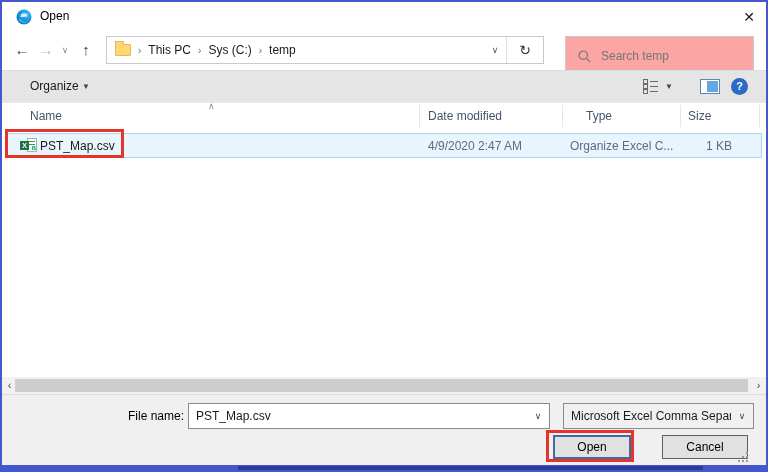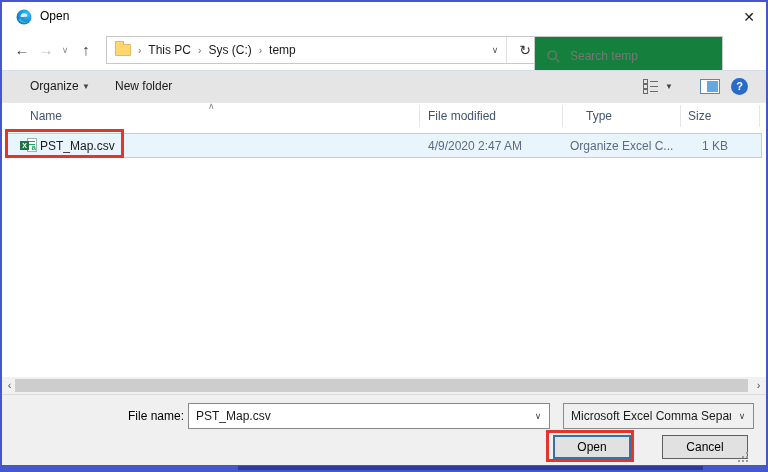--- a/index.html
+++ b/index.html
@@ -30,21 +30,21 @@
   .addressbar { left:104px; top:6px; width:438px; height:28px; border:1px solid #c9c9c9; background:#fff; display:flex; align-items:center; }
   .folder-icon { position:relative; margin-left:8px; width:16px; height:12px; background:#ffd76e; border:1px solid #e2b960; border-radius:1px; }
   .folder-icon::before { content:""; position:absolute; left:-1px; top:-4px; width:7px; height:3px; background:#ffd76e; border:1px solid #e2b960; border-bottom:none; border-radius:1px 1px 0 0; }
   .crumb-sep { color:#6d6d6d; font-size:10px; padding:0 7px; }
   .crumb { color:#1a1a1a; cursor:pointer; }
   .addr-spacer { flex:1; }
   .addr-chevron { width:22px; text-align:center; color:#555; font-size:9px; cursor:pointer; }
   .addr-divider { width:1px; height:26px; background:#e0e0e0; }
   .refresh-btn { width:36px; text-align:center; font-size:14px; color:#333; cursor:pointer; }
 
-  .searchbox { left:532px; top:6px; width:189px; height:40px; border:1px solid #c9c9c9; background:#15803d; display:flex; align-items:center; }
+  .searchbox { left:563px; top:6px; width:189px; height:40px; border:1px solid #c9c9c9; background:#fca5a5; display:flex; align-items:center; }
   .search-icon { margin:0 10px 0 12px; width:13px; height:13px; flex:0 0 auto; }
   .search-input { border:none; outline:none; background:transparent; font:inherit; width:130px; color:#1a1a1a; }
   .search-input::placeholder { color:#767676; }
 
   
   .toolbar { left:2px; top:70px; width:764px; height:33px; background:#e5e5e5; border-top:1px solid #d6deeb; border-bottom:1px solid #e8e8e8; }
   .tool-item { top:0; height:31px; line-height:31px; color:#1a1a1a; cursor:pointer; }
   .organize { left:28px; }
   .organize-caret { left:80px; font-size:8px; color:#444; }
   .newfolder { left:113px; }
@@ -59,21 +59,21 @@
   .sort-caret { left:206px; top:-3px; font-size:9px; color:#8a8a8a; height:12px; line-height:12px; }
   .h-sep { top:2px; width:1px; height:22px; background:#e5e5e5; }
 
   
   .filelist { left:2px; top:129px; width:764px; height:248px; background:#fff; }
   .sel-row { left:5px; top:4px; width:755px; height:25px; background:#e9f5fd; border:1px solid #a9d7f3; cursor:pointer; }
   .row-text { top:5px; height:24px; line-height:24px; }
   .file-name { left:38px; color:#1a1a1a; }
   .file-date { left:426px; color:#5d6a80; }
   .file-type { left:568px; color:#5d6a80; }
-  .file-size { left:678px; width:48px; text-align:right; color:#5d6a80; }
+  .file-size { left:704px; width:48px; text-align:left; color:#5d6a80; }
 
   
   .csv-icon { left:18px; top:9px; width:17px; height:15px; }
   .csv-page { position:absolute; left:7px; top:0; width:10px; height:14px; background:#fff; border:1px solid #9fb4a8; }
   .csv-a { position:absolute; right:0px; bottom:-1px; font-size:8px; font-weight:bold; color:#21a366; line-height:8px; }
   .csv-line { position:absolute; left:1px; height:1px; background:#21a366; right:1px; }
   .csv-x { position:absolute; left:0; top:3px; width:9px; height:9px; background:#217346; color:#fff; font-size:7px; font-weight:bold; text-align:center; line-height:9px; }
 
   
   .red-box { border:3px solid #e5352b; background:transparent; z-index:40; pointer-events:none; }
@@ -146,21 +146,20 @@
         <circle cx="5.2" cy="5.2" r="4.2" fill="none" stroke="#767676" stroke-width="1.2"></circle>
         <line x1="8.4" y1="8.4" x2="12.2" y2="12.2" stroke="#767676" stroke-width="1.2"></line>
       </svg>
       <input class="search-input" placeholder="Search temp" style="">
     </div>
   </div>
 
   <div class="abs toolbar">
     <div class="abs tool-item organize">Organize</div>
     <div class="abs tool-item organize-caret">▼</div>
-    <div class="abs tool-item newfolder">New folder</div>
 
     <svg class="abs viewlist-btn" viewBox="0 0 16 15">
       <rect x="0.5" y="0.5" width="4" height="4" fill="none" stroke="#6a6a6a"></rect>
       <rect x="0.5" y="5.5" width="4" height="4" fill="none" stroke="#6a6a6a"></rect>
       <rect x="0.5" y="10.5" width="4" height="4" fill="none" stroke="#6a6a6a"></rect>
       <line x1="7" y1="2.5" x2="15" y2="2.5" stroke="#6a6a6a"></line>
       <line x1="7" y1="7.5" x2="15" y2="7.5" stroke="#6a6a6a"></line>
       <line x1="7" y1="12.5" x2="15" y2="12.5" stroke="#6a6a6a"></line>
     </svg>
     <div class="abs viewlist-caret">▼</div>
@@ -168,21 +167,21 @@
     <svg class="abs pane-btn" viewBox="0 0 20 15">
       <rect x="0.5" y="0.5" width="19" height="14" fill="#fff" stroke="#5a87b8"></rect>
       <rect x="7" y="2" width="11" height="11" fill="#63a8e0"></rect>
     </svg>
     <div class="abs help-btn">?</div>
   </div>
 
   <div class="abs headers">
     <div class="abs col-h sort-caret">∧</div>
     <div class="abs col-h" style="left:28px;">Name</div>
-    <div class="abs col-h" style="left:426px;">File modified</div>
+    <div class="abs col-h" style="left:426px;">Date modified</div>
     <div class="abs col-h" style="left:584px;">Type</div>
     <div class="abs col-h" style="left:686px;">Size</div>
     <div class="abs h-sep" style="left:417px;"></div>
     <div class="abs h-sep" style="left:560px;"></div>
     <div class="abs h-sep" style="left:678px;"></div>
     <div class="abs h-sep" style="left:757px;"></div>
   </div>
 
   <div class="abs filelist">
     <div class="abs sel-row"></div>

